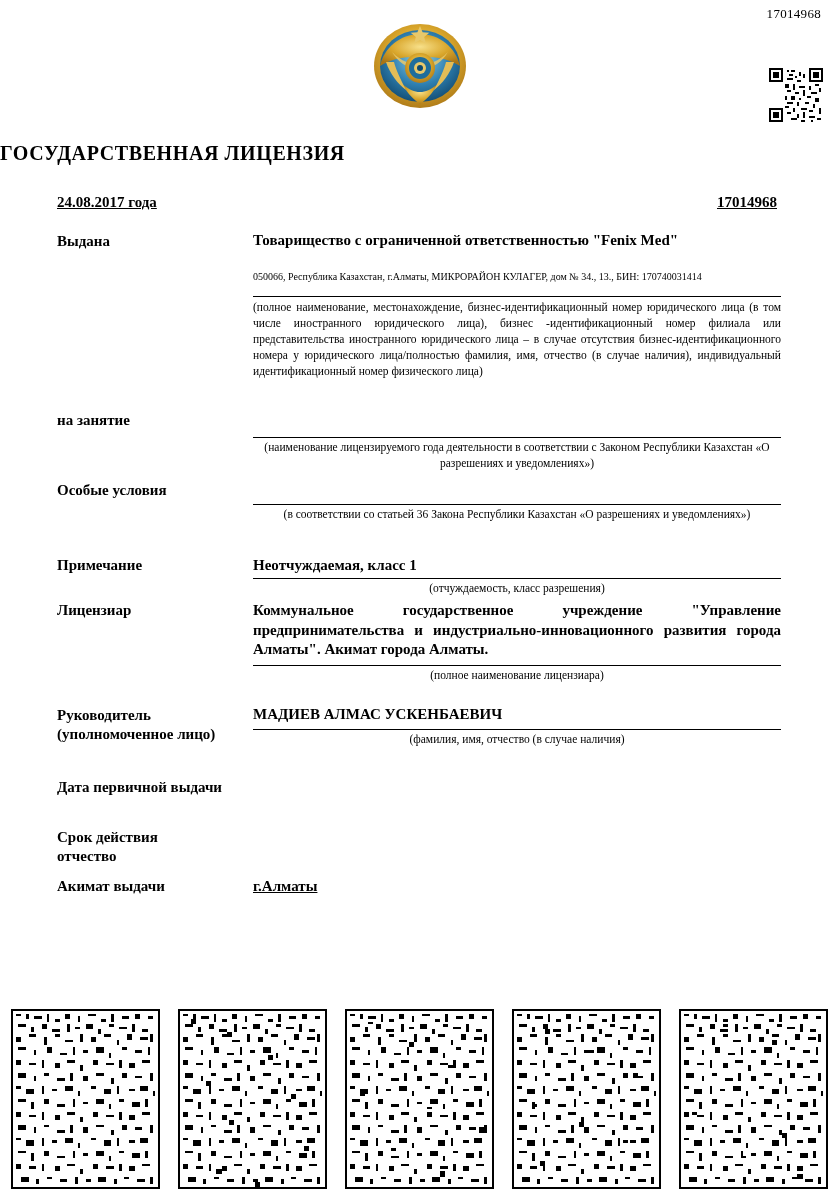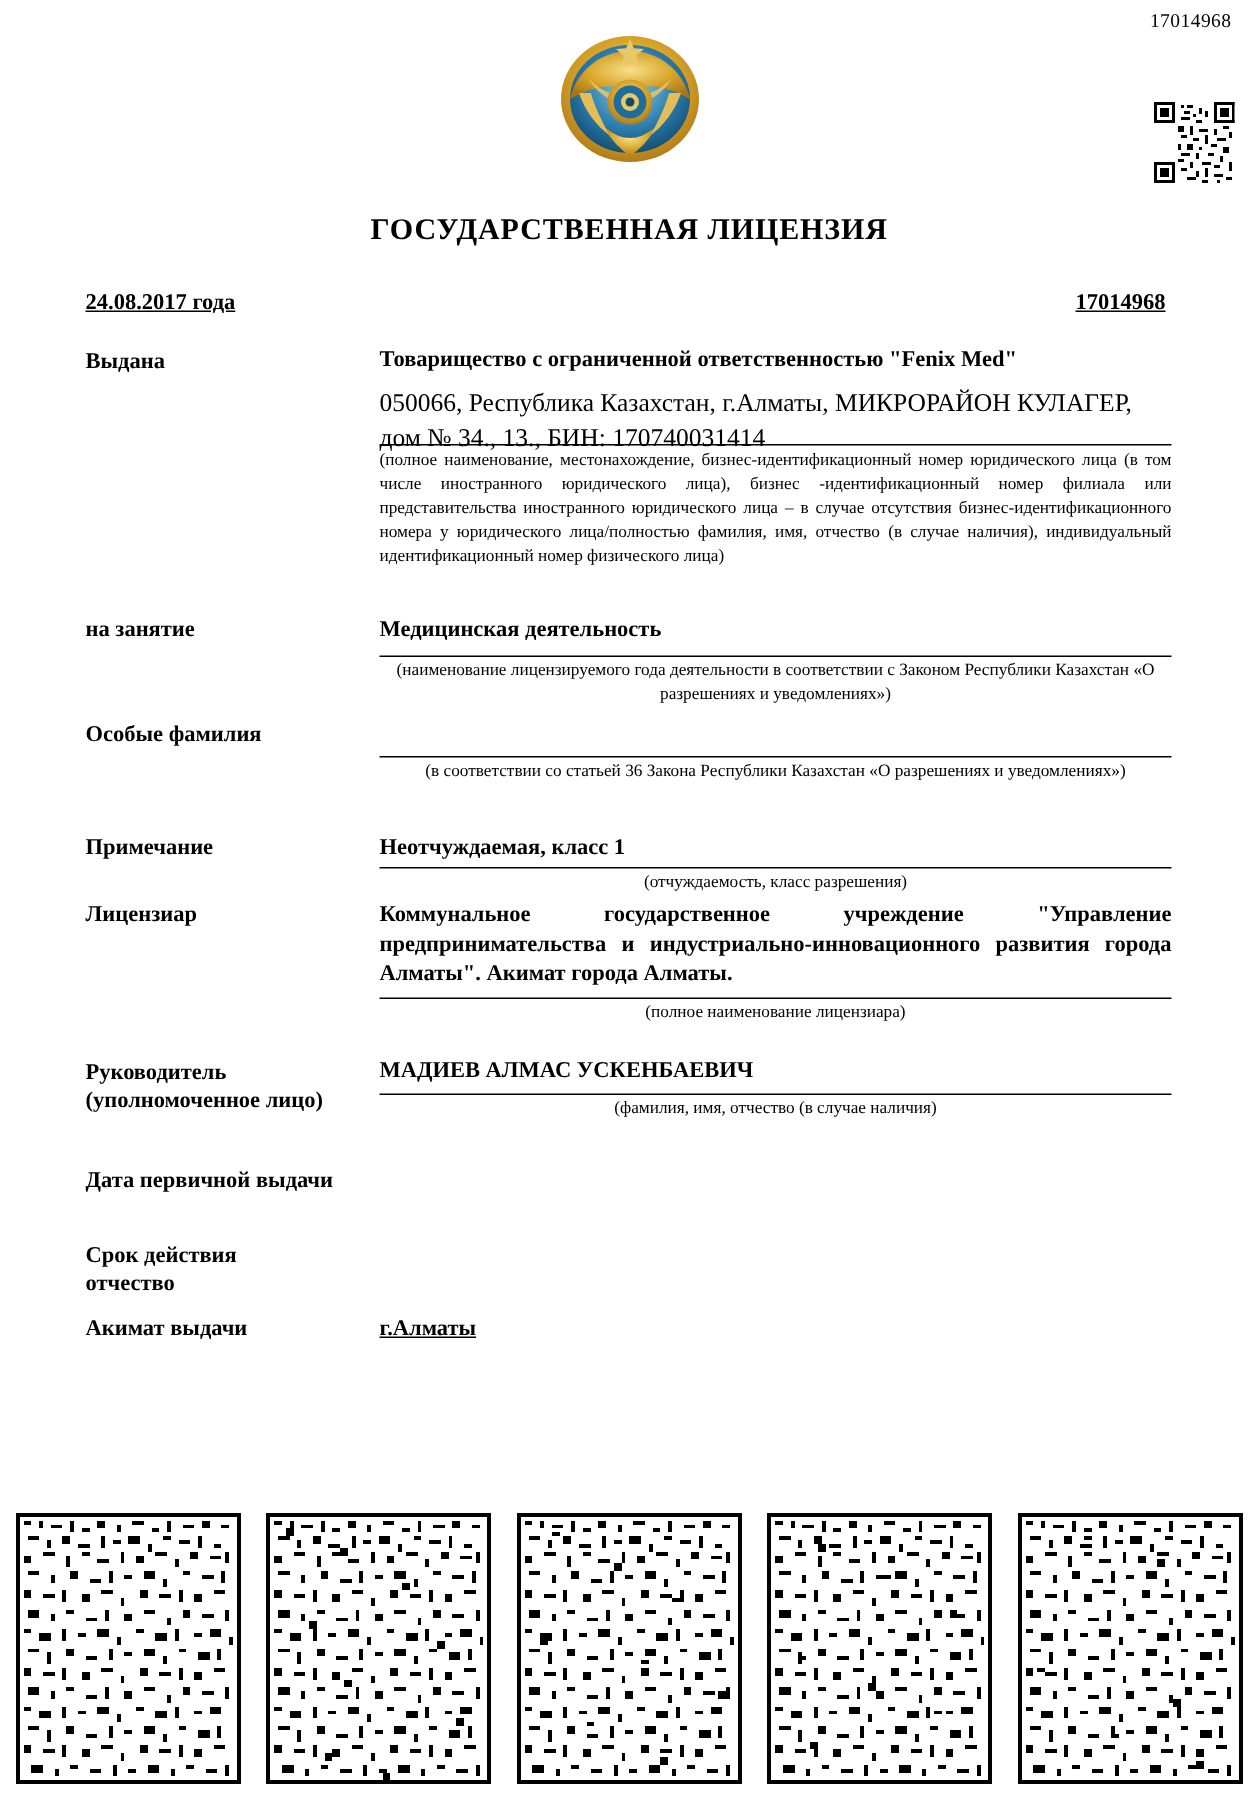--- a/index.html
+++ b/index.html
@@ -48,21 +48,20 @@
     right: 16px;
     width: 54px;
     height: 54px;
   }
 
   .doc-title {
     position: absolute;
     top: 142px;
     left: 0;
     width: 839px;
-    text-align: center;
     font-family: "Liberation Serif", serif;
     font-weight: bold;
     font-size: 20px;
     letter-spacing: 0.6px;
   }
 
   .date-line {
     position: absolute;
     top: 194px;
     left: 57px;
@@ -90,22 +89,23 @@
   .value-bold {
     position: absolute;
     left: 253px;
     font-weight: bold;
     font-size: 15px;
     line-height: 1.3;
   }
   .value-plain {
     position: absolute;
     left: 253px;
-    font-size: 17px;
+    font-size: 10px;
     line-height: 1.35;
+    margin-top: 12px;
   }
   .hint {
     position: absolute;
     font-size: 11.5px;
     text-align: center;
     line-height: 1.35;
   }
   .hint-just {
     position: absolute;
     font-size: 11.5px;
@@ -246,25 +246,24 @@
   <div class="date-line">24.08.2017 года</div>
   <div class="num-line">17014968</div>
 
   <div class="label" style="top:232px;">Выдана</div>
   <div class="value-bold" style="top:231px; width:530px;">Товарищество с ограниченной ответственностью "Fenix Med"</div>
   <div class="value-plain" style="top:258px; width:528px;">050066, Республика  Казахстан, г.Алматы, МИКРОРАЙОН КУЛАГЕР, дом № 34., 13., БИН: 170740031414</div>
   <div class="rule" style="top:296px; left:253px; width:528px;"></div>
   <div class="hint-just" style="top:299px; left:253px; width:528px;">(полное наименование, местонахождение, бизнес-идентификационный номер юридического лица (в том числе иностранного юридического лица), бизнес -идентификационный номер филиала или представительства иностранного юридического лица – в случае отсутствия бизнес-идентификационного номера у юридического лица/полностью фамилия, имя, отчество (в случае наличия), индивидуальный идентификационный номер физического лица)</div>
 
   <div class="label" style="top:411px;">на занятие</div>
-  <div class="value-bold" style="top:411px; width:528px;">Медицинская деятельность</div>
   <div class="rule" style="top:437px; left:253px; width:528px;"></div>
   <div class="hint" style="top:440px; left:253px; width:528px;">(наименование лицензируемого года деятельности в соответствии с Законом Республики Казахстан «О разрешениях и уведомлениях»)</div>
 
-  <div class="label" style="top:481px;">Особые фамилия</div>
+  <div class="label" style="top:481px;">Особые условия</div>
   <div class="value-bold" style="top:481px; width:528px;"></div>
   <div class="rule" style="top:504px; left:253px; width:528px;"></div>
   <div class="hint" style="top:507px; left:253px; width:528px;">(в соответствии со статьей 36 Закона Республики Казахстан «О разрешениях и уведомлениях»)</div>
 
   <div class="label" style="top:556px;">Примечание</div>
   <div class="value-bold" style="top:556px; width:528px;">Неотчуждаемая, класс 1</div>
   <div class="rule" style="top:578px; left:253px; width:528px;"></div>
   <div class="hint" style="top:581px; left:253px; width:528px;">(отчуждаемость, класс разрешения)</div>
 
   <div class="label" style="top:601px;">Лицензиар</div>

